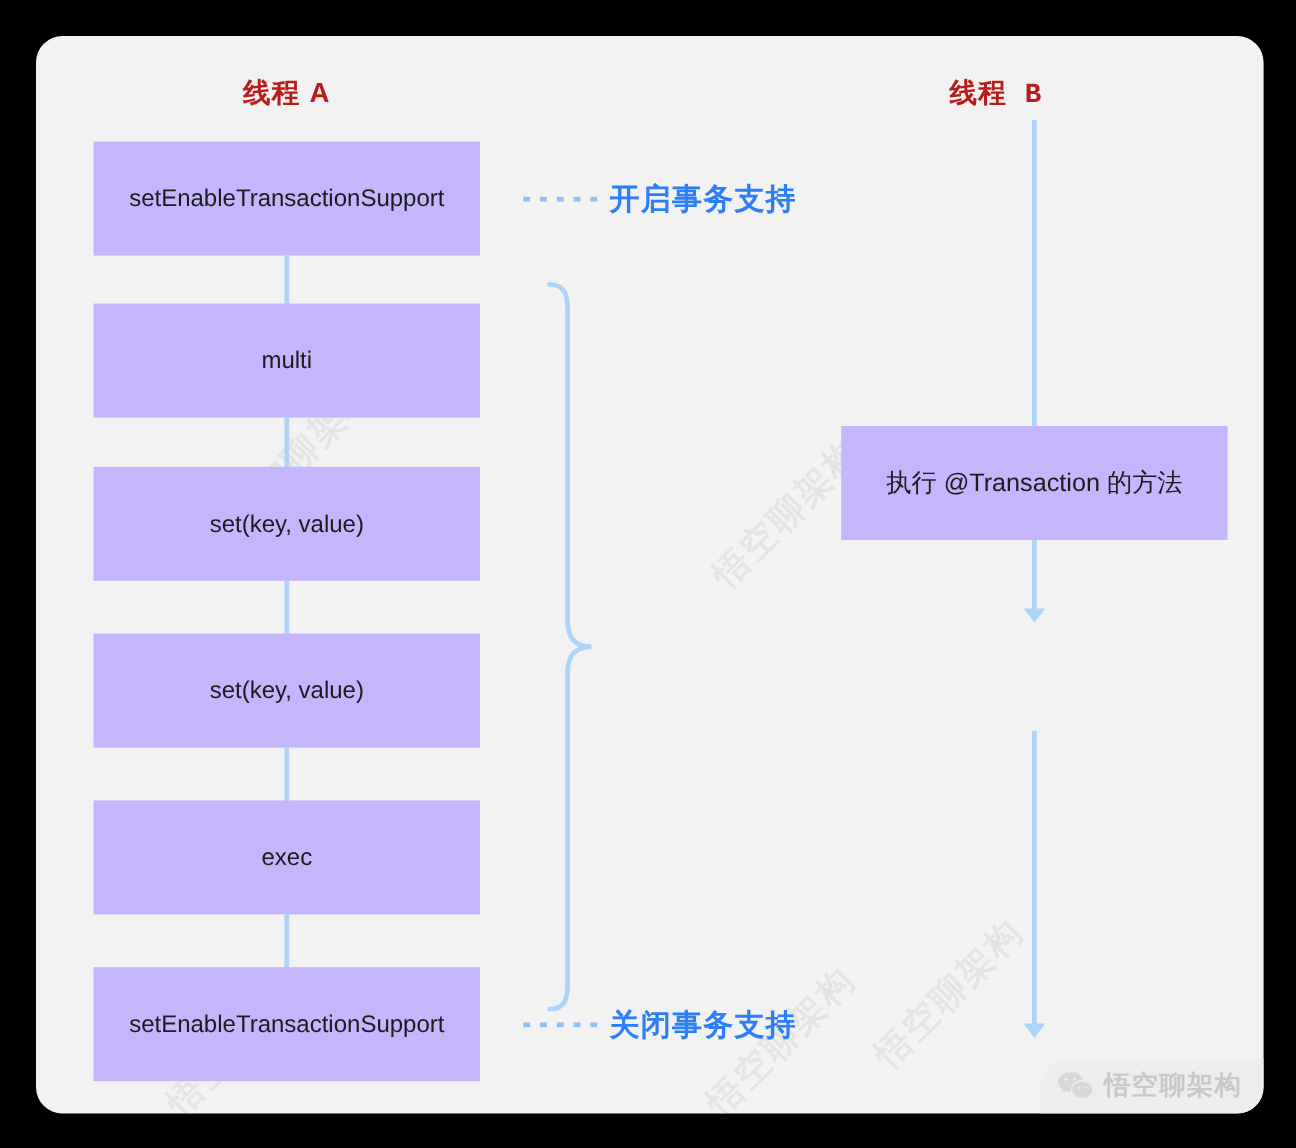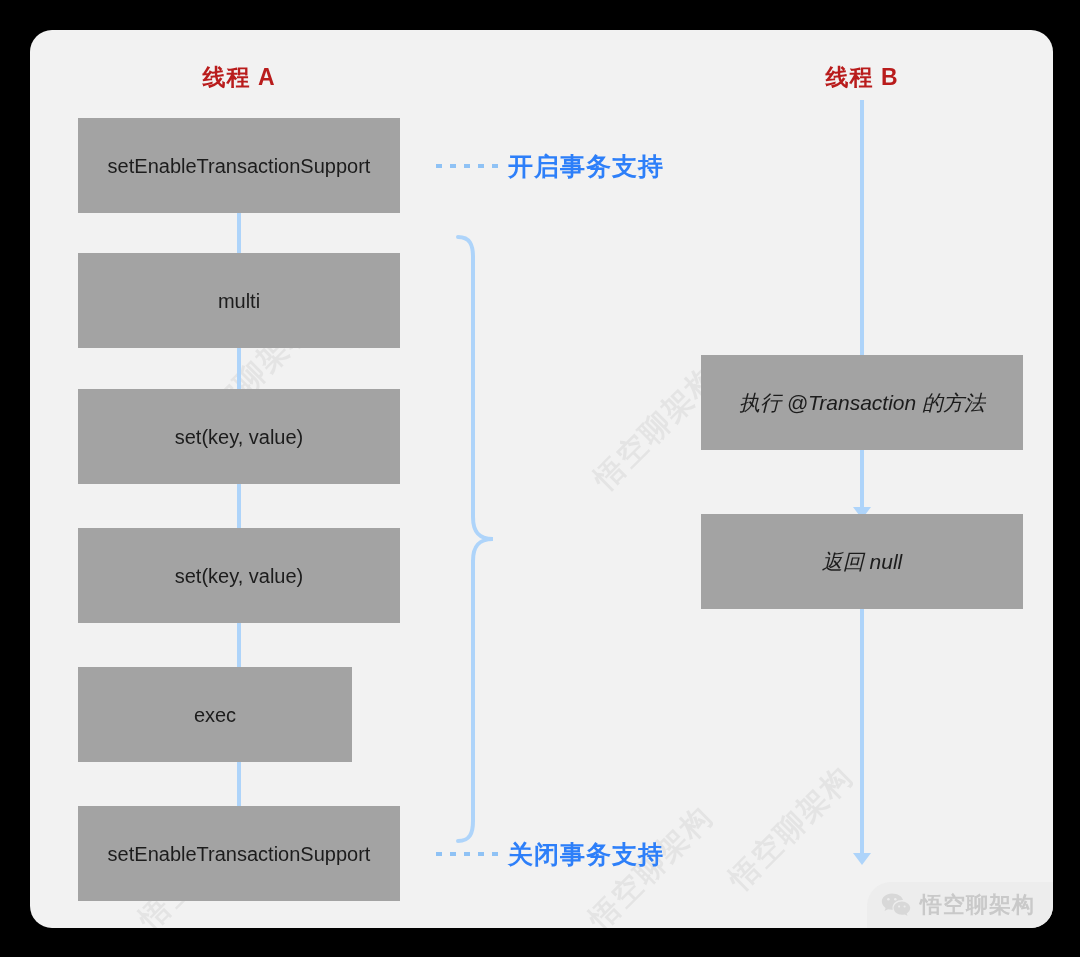--- a/index.html
+++ b/index.html
@@ -55,32 +55,32 @@
     font-weight: 700;
     letter-spacing: 1px;
     white-space: nowrap;
     text-align: center;
     transform: translateX(-50%);
   }
 
   
   .node {
     position: absolute;
-    background: #a3a3a3;
+    background: #c4b5fd;
     color: #1c1c1c;
     font-size: 20px;
     display: flex;
     align-items: center;
     justify-content: center;
     text-align: center;
     box-sizing: border-box;
     padding: 0 8px;
     line-height: 1.3;
   }
-  .node.cjk { font-size: 21px; font-style: italic; }
+  .node.cjk { font-size: 21px; }
 
   
   .arrow {
     position: absolute;
     width: 4px;
     background: #aed4fa;
     transform: translateX(-50%);
   }
   .arrow::after {
     content: "";
@@ -155,39 +155,39 @@
 
   <div id="card">
 
     <div class="wm" style="left:150px; top:390px;">悟空聊架构</div>
     <div class="wm" style="left:555px; top:440px;">悟空聊架构</div>
     <div class="wm" style="left:550px; top:880px;">悟空聊架构</div>
     <div class="wm" style="left:100px; top:880px;">悟空聊架构</div>
     <div class="wm" style="left:690px; top:840px;">悟空聊架构</div>
 
     <div class="col-title" style="left:209px; top:32px;">线程 A</div>
-    <div class="col-title" style="left:832px; top:32px;">线程 B</div>
+    <div class="col-title" style="left:800px; top:32px;font-family:Liberation Mono, monospace;">线程 B</div>
 
     <div class="node" style="left:48px; top:88px; width:322px; height:95px;">setEnableTransactionSupport</div>
 
     <div class="arrow" style="left:209px; top:183px; height:58px;"></div>
 
     <div class="node" style="left:48px; top:223px; width:322px; height:95px;">multi</div>
 
     <div class="arrow" style="left:209px; top:318px; height:58px;"></div>
 
     <div class="node" style="left:48px; top:359px; width:322px; height:95px;">set(key, value)</div>
 
     <div class="arrow" style="left:209px; top:454px; height:58px;"></div>
 
     <div class="node" style="left:48px; top:498px; width:322px; height:95px;">set(key, value)</div>
 
     <div class="arrow" style="left:209px; top:593px; height:58px;"></div>
 
-    <div class="node" style="left:48px; top:637px; width:274px; height:95px;">exec</div>
+    <div class="node" style="left:48px; top:637px; width:322px; height:95px;">exec</div>
 
     <div class="arrow" style="left:209px; top:732px; height:58px;"></div>
 
     <div class="node" style="left:48px; top:776px; width:322px; height:95px;">setEnableTransactionSupport</div>
 
     <div class="dotted" style="left:406px; top:136px; width:62px;"></div>
     <div class="annot" style="left:478px; top:136px;">开启事务支持</div>
 
     <div class="dotted" style="left:406px; top:824px; width:62px;"></div>
     <div class="annot" style="left:478px; top:824px;">关闭事务支持</div>
@@ -201,21 +201,20 @@
                L 25 586
                C 25 598, 22 606, 10 606" fill="none" stroke="#aed4fa" stroke-width="4" stroke-linecap="round"></path>
     </svg>
 
     <div class="arrow noflare" style="left:832px; top:70px; height:255px;"></div>
 
     <div class="node cjk" style="left:671px; top:325px; width:322px; height:95px;">执行 @Transaction 的方法</div>
 
     <div class="arrow" style="left:832px; top:420px; height:58px;"></div>
 
-    <div class="node cjk" style="left:671px; top:484px; width:322px; height:95px;">返回 null</div>
 
     <div class="arrow" style="left:832px; top:579px; height:245px;"></div>
 
     <div id="badge">
       <span style="display:inline-block;line-height:0;">
         <svg width="30" height="26" viewBox="0 0 30 26" aria-hidden="true">
           <path d="M11 1.5C5.2 1.5 0.8 5.2 0.8 9.6c0 2.5 1.5 4.8 3.8 6.3l-1 3 3.4-1.7c1.2 0.3 2.5 0.5 3.9 0.5 0.3 0 0.6 0 0.9 0 -0.2-0.6-0.3-1.3-0.3-2 0-4.3 4.3-7.7 9.6-7.7 0.3 0 0.6 0 0.9 0C21.2 4.4 16.6 1.5 11 1.5z" fill="#d8d8d8"></path>
           <circle cx="7.4" cy="7.3" r="1.25" fill="#ededed"></circle>
           <circle cx="14.3" cy="7.3" r="1.25" fill="#ededed"></circle>
           <path d="M29.2 16.1c0-3.7-3.7-6.7-8.3-6.7s-8.3 3-8.3 6.7c0 3.7 3.7 6.7 8.3 6.7 1 0 1.9-0.1 2.8-0.4l2.8 1.4 -0.8-2.4C27.9 20.2 29.2 18.3 29.2 16.1z" fill="#d8d8d8"></path>

